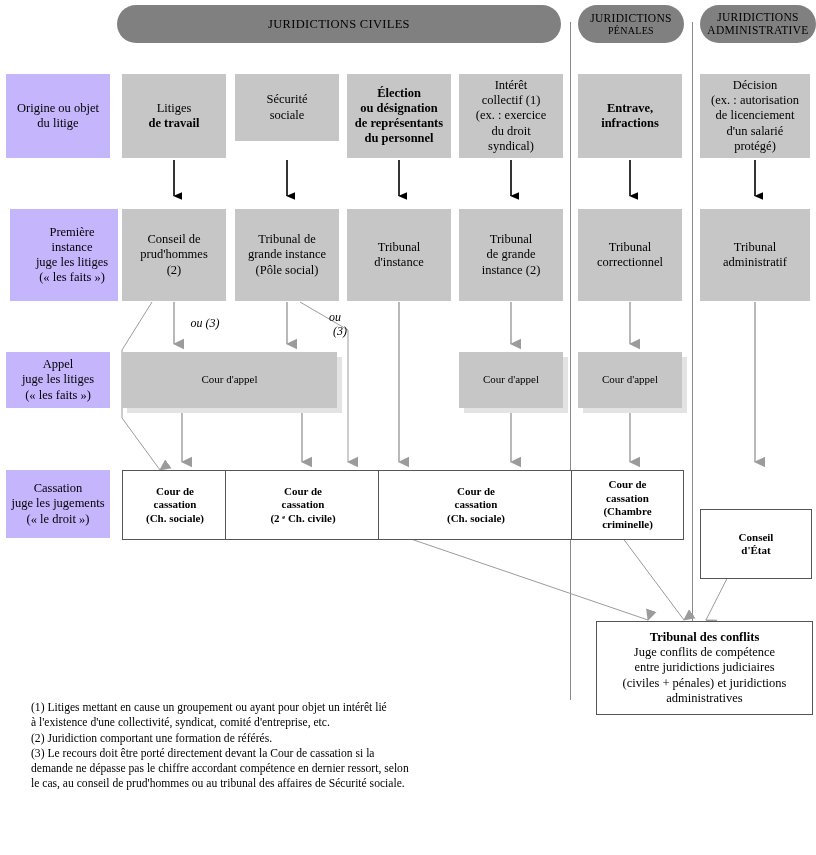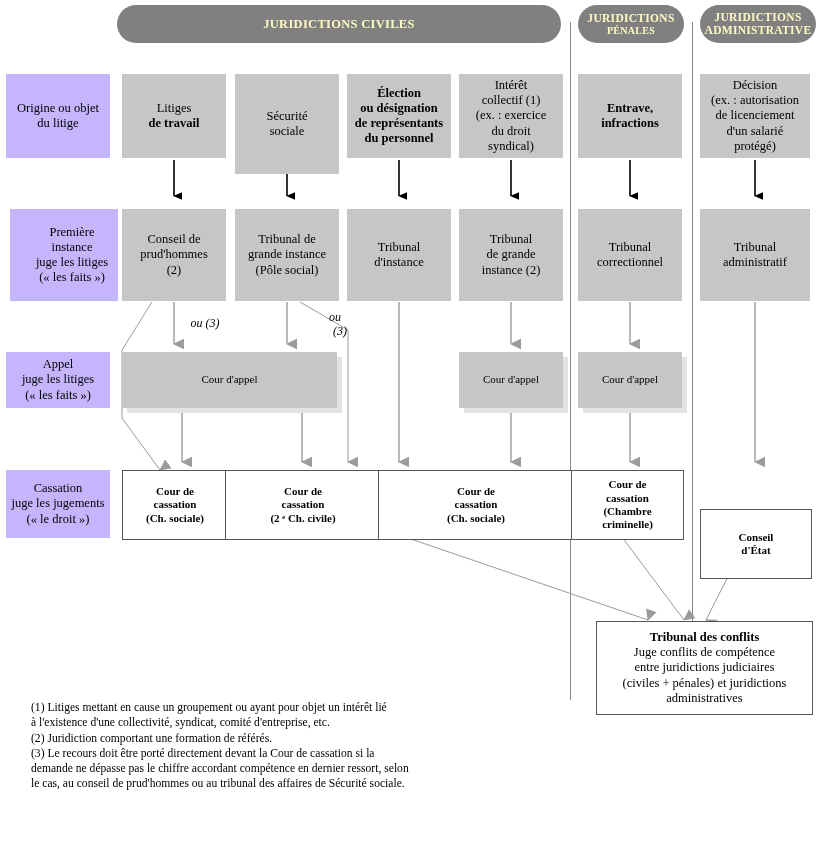--- a/index.html
+++ b/index.html
@@ -7,24 +7,24 @@
     width:816px;height:855px;position:relative;overflow:hidden;
     background:#ffffff;
     font-family:"Liberation Serif","DejaVu Serif",serif;
     color:#000;
   }
   #canvas{position:absolute;inset:0;width:816px;height:855px;}
   svg.lines{position:absolute;left:0;top:0;width:816px;height:855px;pointer-events:none;}
 
   
   .banner{
-    position:absolute;background:#808080;color:#fef9c3;
+    position:absolute;background:#808080;color:#000000;
     border-radius:22px;
     display:flex;align-items:center;justify-content:center;text-align:center;
-    font-weight:bold;letter-spacing:.3px;line-height:1.15;
+    font-weight:normal;letter-spacing:.3px;line-height:1.15;
   }
   .banner.civ{left:117px;top:5px;width:444px;height:38px;font-size:12.5px;}
   .banner.pen{left:578px;top:5px;width:106px;height:38px;font-size:11.5px;}
   .banner.adm{left:700px;top:5px;width:116px;height:38px;font-size:11.5px;}
   .banner .l2{font-size:10px;}
 
   
   .box{
     position:absolute;
     display:flex;align-items:center;justify-content:center;text-align:center;
@@ -141,21 +141,21 @@
     <span class="nl">Cassation<br>juge les jugements<br>(« le droit »)</span>
   </div>
 
   <div class="box gray t1" style="left:122px;top:74px;width:104px;height:84px;">
     <span>
       <span>Litiges</span><br>
       <span class="b">de travail</span>
     </span>
   </div>
 
-  <div class="box gray t1" style="left:235px;top:74px;width:104px;height:100px;text-align:center;">
+  <div class="box gray t1" style="left:235px;top:74px;width:104px;height:67px;text-align:center;">
     <span>
       <span>Sécurité</span><br>
       <span>sociale</span>
     </span>
   </div>
 
   <div class="box gray t1" style="left:347px;top:74px;width:104px;height:84px;">
     <span class="nl b">Élection<br>ou désignation<br>de représentants<br>du personnel</span>
   </div>
 

